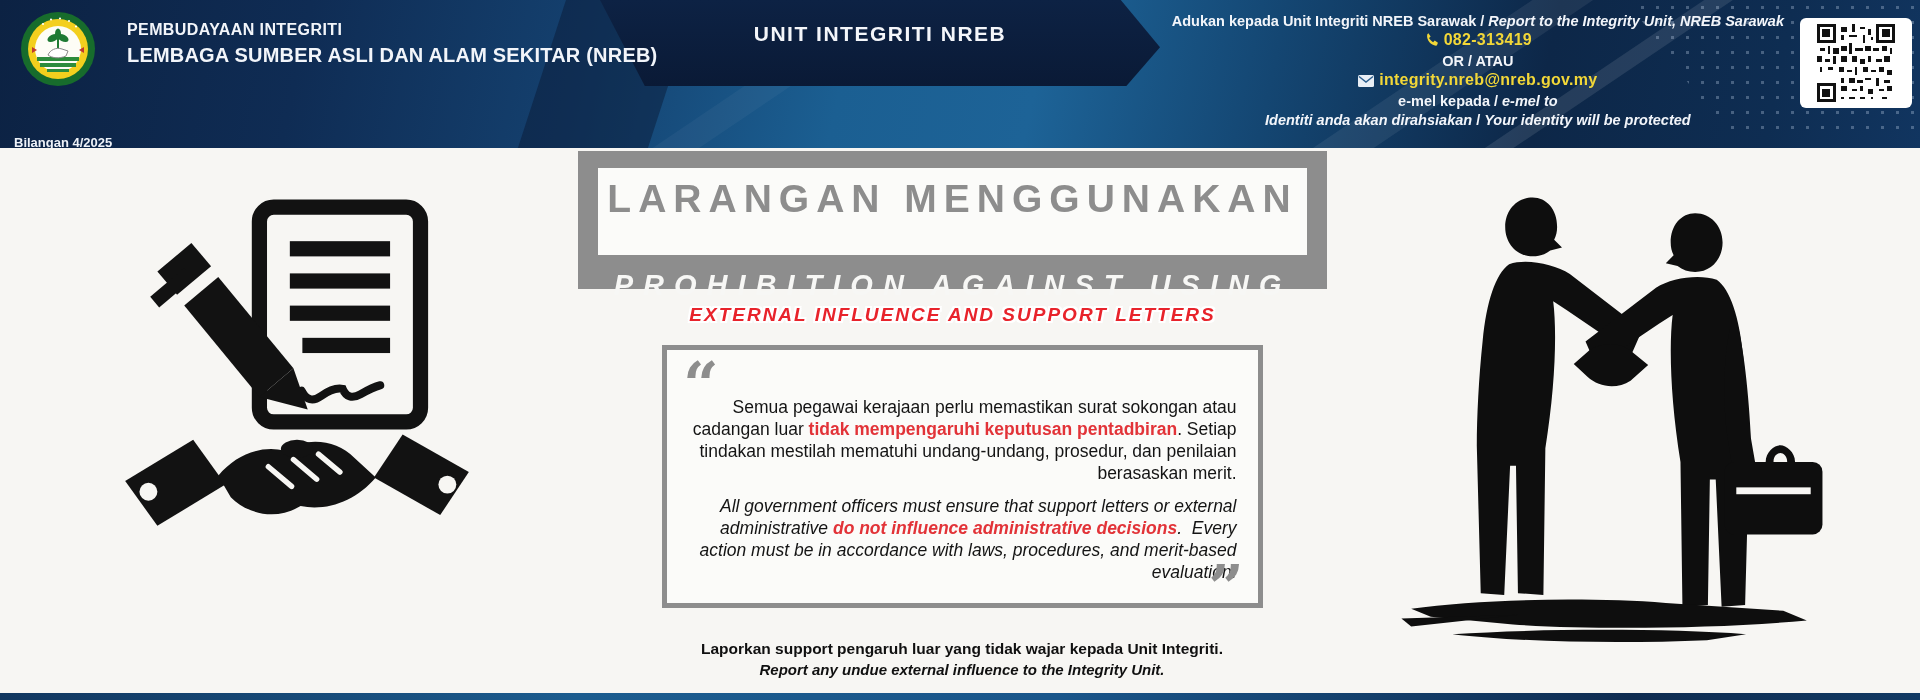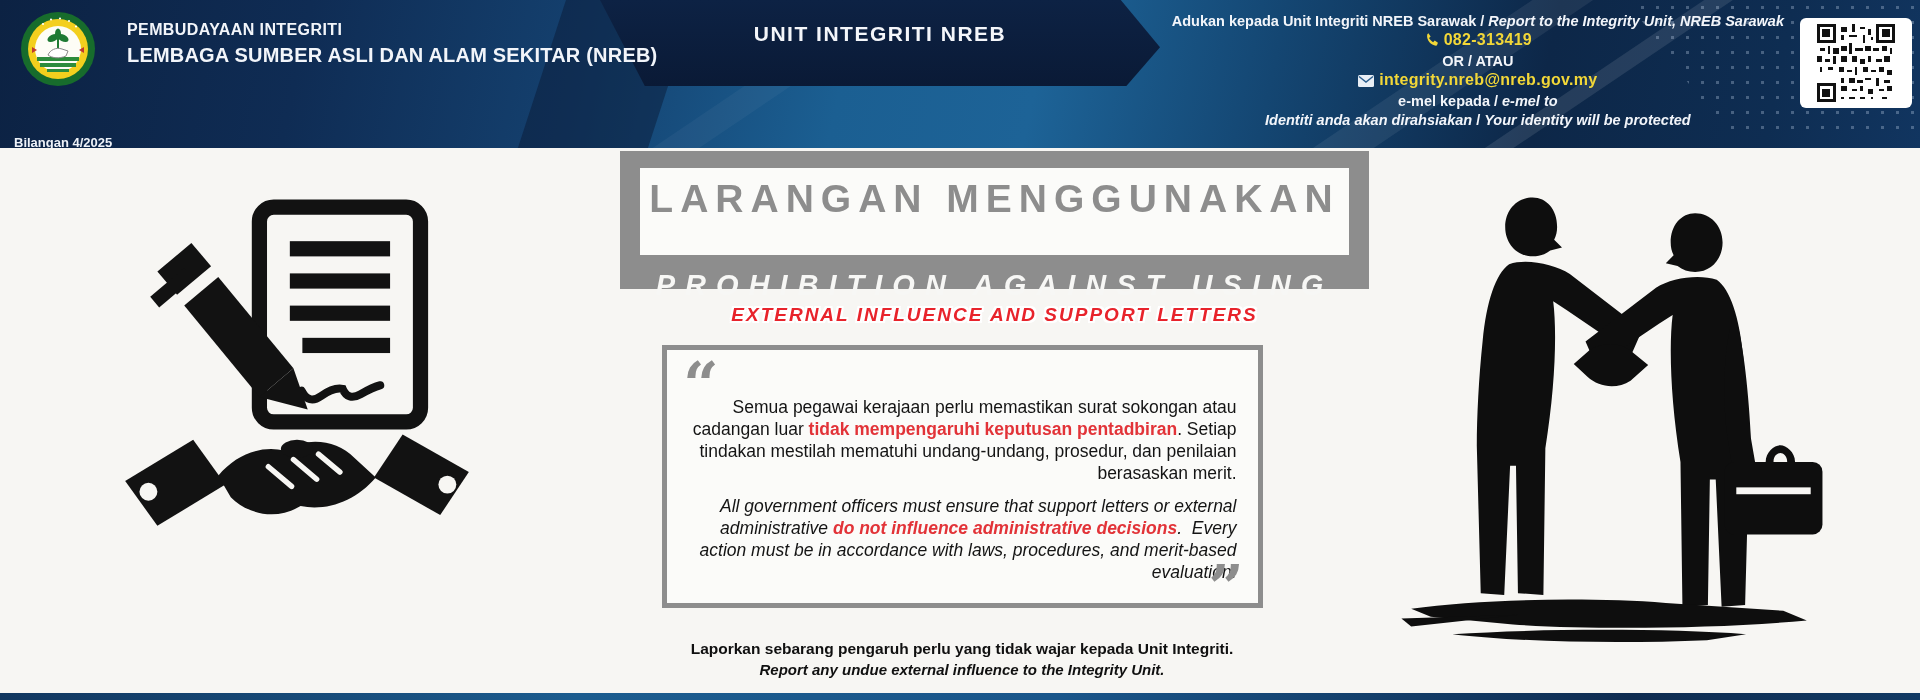--- a/index.html
+++ b/index.html
@@ -65,21 +65,21 @@
   .qr-box {
     position:absolute; right:8px; top:18px; width:112px; height:90px;
     background:#fff; border-radius:6px; padding:6px;
     display:flex; align-items:center; justify-content:center;
   }
   .qr-box svg { width:100%; height:100%; }
 
   
   .title-block {
     position:absolute; left:578px; top:151px; width:749px; height:138px;
-    background:#8d8d8d; text-align:center;margin-left:42px;
+    background:#8d8d8d; text-align:center;
   }
   .title-inner {
     position:absolute; left:20px; top:17px; width:709px; height:87px;
     background:#fbfbf9; text-align:center;
   }
   .t-ms1 { margin-top:9px; font-size:39px; font-weight:800; letter-spacing:7px; color:#8d8d8d; }
   .t-ms2 { margin-top:3px; font-size:24px; font-weight:800; letter-spacing:3px; color:#e8232b; }
   .t-en1 { margin-top:118px; font-size:29px; font-weight:800; font-style:italic; letter-spacing:10px; color:#f7f7f5; }
   .t-en2 {
     margin-top:2px; font-size:19px; font-weight:800; font-style:italic; letter-spacing:2px; color:#e8232b;
@@ -216,21 +216,21 @@
   </div>
 
   <div class="quote-box">
     <div class="qmark open">“</div>
     <p class="quote-para ms"><span>Semua pegawai kerajaan perlu memastikan surat sokongan atau cadangan luar </span><span class="hl">tidak mempengaruhi keputusan pentadbiran</span><span>. Setiap tindakan mestilah mematuhi undang-undang, prosedur, dan penilaian berasaskan merit.</span></p>
     <p class="quote-para en"><span>All government officers must ensure that support letters or external administrative </span><span class="hl">do not influence administrative decisions</span><span>.  Every action must be in accordance with laws, procedures, and merit-based evaluation.</span></p>
     <div class="qmark close">”</div>
   </div>
 
   <div class="footer-note">
-    <div class="ms">Laporkan sebarang pengaruh perlu yang tidak wajar kepada Unit Integriti.</div>
+    <div class="ms">Laporkan support pengaruh luar yang tidak wajar kepada Unit Integriti.</div>
     <div class="en">Report any undue external influence to the Integrity Unit.</div>
   </div>
 
   <div class="illus-left">
     <svg viewBox="0 0 400 370">
       <g fill="#121212">
         <rect x="158" y="12" width="180" height="240" rx="16" fill="none" stroke="#121212" stroke-width="17"></rect>
         <rect x="192" y="50" width="112" height="17"></rect>
         <rect x="192" y="86" width="112" height="17"></rect>
         <rect x="192" y="122" width="112" height="17"></rect>

